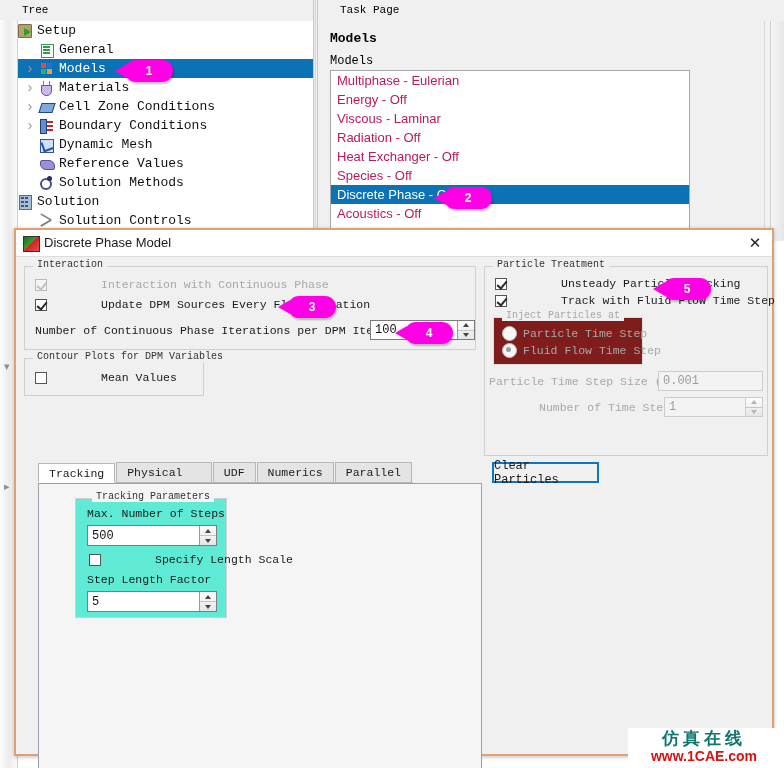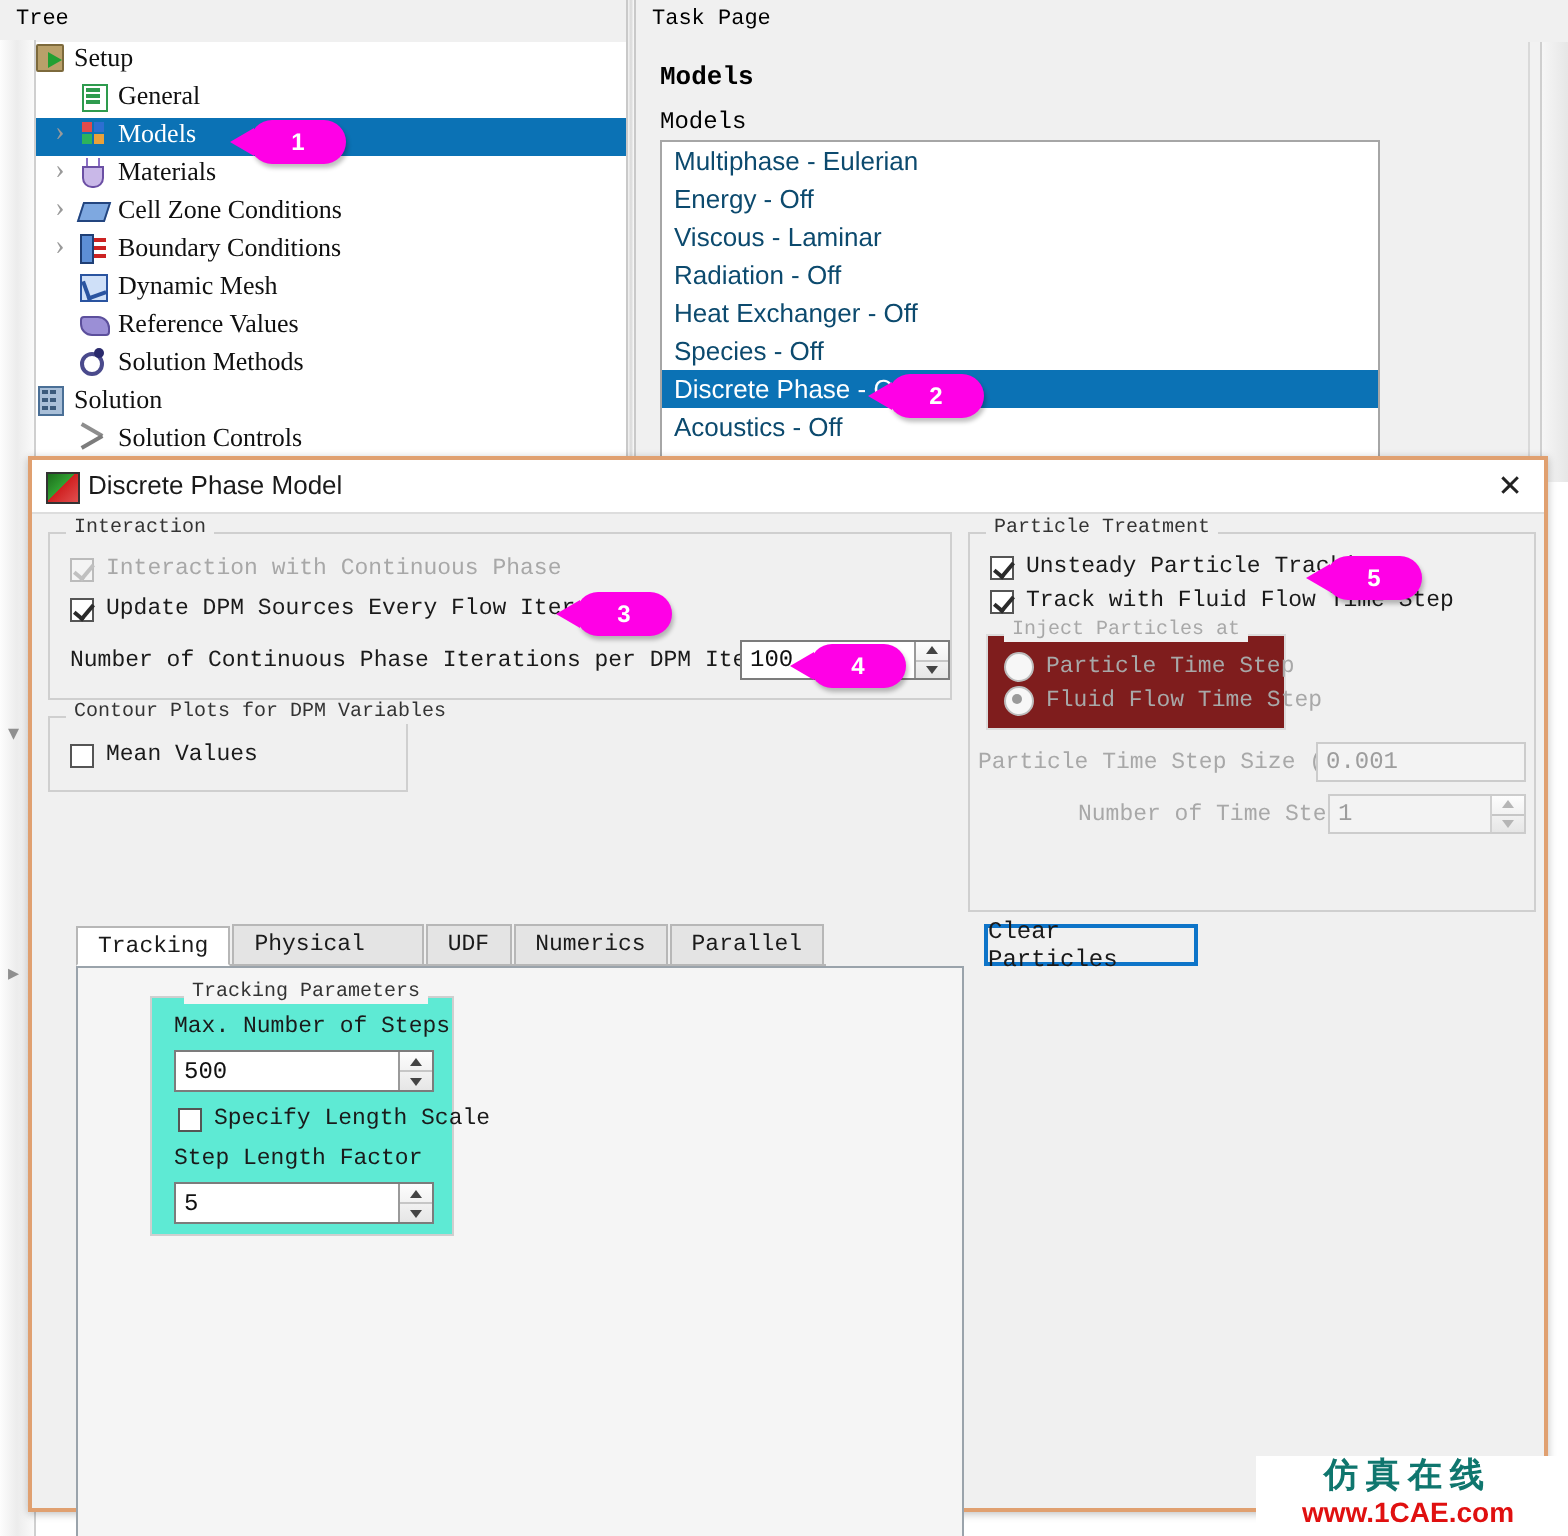--- a/index.html
+++ b/index.html
@@ -21,21 +21,21 @@
   
   .panel-header {
     position: absolute;
     height: 22px;
     background: #f0f0f0;
     border-bottom: 1px solid #b4b4b4;
     font-family: "Liberation Mono", monospace;
     font-size: 11px;
     color: #000;
     line-height: 20px;
-    padding-left: 8px;
+    padding-left: 22px;
     box-sizing: border-box;
   }
   #tree-panel-header { left: 0; top: 0; width: 313px; }
   #taskpage-panel-header { left: 318px; top: 0; width: 466px; }
 
   .vsplit {
     position: absolute;
     top: 0;
     width: 5px;
     height: 768px;
@@ -61,21 +61,22 @@
     position: absolute;
     left: 0px; top: 21px;
     width: 313px; height: 220px;
     background: #ffffff;
     overflow: hidden;
   }
   .tree-row {
     position: relative;
     height: 19px;
     display: flex;
-    font-family: Liberation Serif, serif;
+    align-items: center;
+    font-family: Liberation Mono, monospace;
     font-size: 13px;
     color: #101010;
     white-space: nowrap;
   }
   .tree-row.selected { background: #0b72b5; color: #ffffff; }
   .tw-expander {
     width: 16px; text-align: center;
     color: #9a9a9a; font-size: 11px; flex: 0 0 16px;
   }
   .tw-icon {
@@ -129,21 +130,21 @@
     width: 360px; height: 165px;
     background: #ffffff;
     border: 1px solid #a6a6a6;
     box-sizing: border-box;
     overflow: hidden;
   }
   .model-row {
     height: 19px; line-height: 19px;
     padding-left: 6px;
     font-family: "Liberation Sans", sans-serif;
-    font-size: 13px; color: #0c4a6e;
+    font-size: 13px; color: #be185d;
     white-space: nowrap;
     position: relative;
   }
   .model-row.selected { background: #0b72b5; color:#ffffff; }
 
   #taskpage-scroll {
     position:absolute; right: 0px; top: 0px; width: 14px; height: 220px;
     background: linear-gradient(to right,#f6f6f6,#e6e6e6);
     border-left:1px solid #cfcfcf; box-sizing: border-box;
   }
@@ -226,20 +227,21 @@
     white-space: nowrap;
   }
   .dim { color: #a8a8a8 !important; }
 
   .mono { font-family: "Liberation Mono", monospace; font-size: 11.5px; color:#1a1a1a; }
 
   .cb-row {
     position:absolute;
     display:flex; align-items:flex-end;
     white-space: nowrap;
+    gap: 48px;
   }
   .cbox {
     width: 12px; height: 12px;
     border: 1px solid #555;
     background: #ffffff;
     box-sizing: border-box;
     margin-right: 6px;
     position: relative;
     flex: 0 0 12px;
   }

